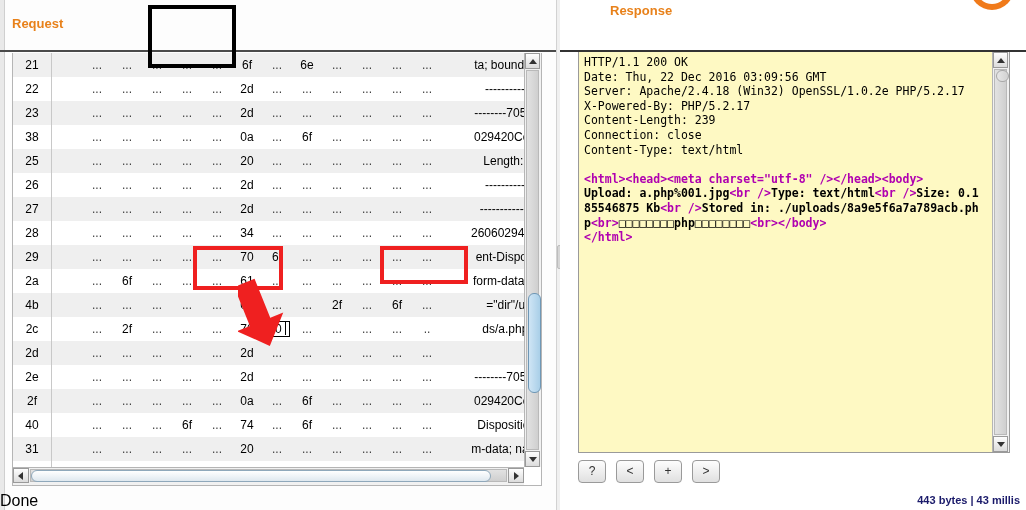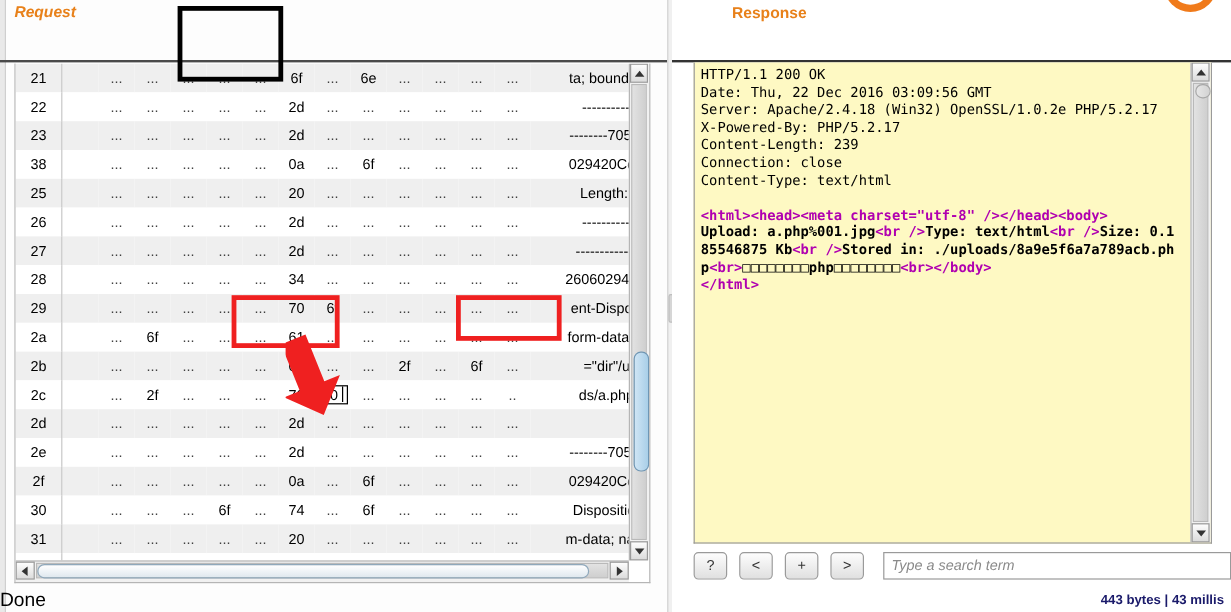--- a/index.html
+++ b/index.html
@@ -12,21 +12,21 @@
   }
   .pane{position:absolute;top:0;}
   
   #request-pane{left:0;width:560px;height:510px;background:#fdfdfd;}
   #response-pane{left:560px;width:466px;height:510px;background:#ffffff;}
 
   .panel-title{
     font-weight:bold;font-size:13px;color:#e8811a;
     position:absolute;
   }
-  #request-title{left:12px;top:2px;font-style:italic;}
+  #request-title{left:12px;top:16px;}
   #response-title{left:50px;top:3px;}
 
   
   .tabbar{position:absolute;height:24px;}
   #request-tabs{left:12px;top:28px;}
   #response-tabs{left:46px;top:28px;}
   .tab{
     display:inline-block;height:22px;line-height:22px;
     padding:0 11px;margin-right:2px;
     border:1px solid #9a9a9a;border-bottom:none;
@@ -382,21 +382,21 @@
               <td class="byte">61</td>
               <td class="byte"><span class="dots">...</span></td>
               <td class="byte"><span class="dots">...</span></td>
               <td class="byte"><span class="dots">...</span></td>
               <td class="byte"><span class="dots">...</span></td>
               <td class="byte"><span class="dots">...</span></td>
               <td class="byte"><span class="dots">...</span></td>
               <td class="ascii"> form-data; name</td>
             </tr>
             <tr class="odd">
-              <td class="off">2b</td>
+              <td class="off">4b</td>
               <td class="byte"></td>
               <td class="byte"><span class="dots">...</span></td>
               <td class="byte"><span class="dots">...</span></td>
               <td class="byte"><span class="dots">...</span></td>
               <td class="byte"><span class="dots">...</span></td>
               <td class="byte"><span class="dots">...</span></td>
               <td class="byte">0a</td>
               <td class="byte"><span class="dots">...</span></td>
               <td class="byte"><span class="dots">...</span></td>
               <td class="byte">2f</td>
@@ -467,21 +467,21 @@
               <td class="byte">0a</td>
               <td class="byte"><span class="dots">...</span></td>
               <td class="byte">6f</td>
               <td class="byte"><span class="dots">...</span></td>
               <td class="byte"><span class="dots">...</span></td>
               <td class="byte"><span class="dots">...</span></td>
               <td class="byte"><span class="dots">...</span></td>
               <td class="ascii">029420Content-</td>
             </tr>
             <tr class="even">
-              <td class="off">30</td>
+              <td class="off">40</td>
               <td class="byte"></td>
               <td class="byte"><span class="dots">...</span></td>
               <td class="byte"><span class="dots">...</span></td>
               <td class="byte"><span class="dots">...</span></td>
               <td class="byte">6f</td>
               <td class="byte"><span class="dots">...</span></td>
               <td class="byte">74</td>
               <td class="byte"><span class="dots">...</span></td>
               <td class="byte">6f</td>
               <td class="byte"><span class="dots">...</span></td>
@@ -598,18 +598,17 @@
           <i></i>
         </div>
     </div>
   </div>
 
   <div id="searchbar">
     <div class="sbtn" style="left:0;">?</div>
     <div class="sbtn" style="left:38px;">&lt;</div>
     <div class="sbtn" style="left:76px;">+</div>
     <div class="sbtn" style="left:114px;">&gt;</div>
-    <div id="search-input">Type a search term</div>
 
   </div>
 
   <div id="bytes-millis">443 bytes | 43 millis</div>
 </div>
 
 </body></html>

